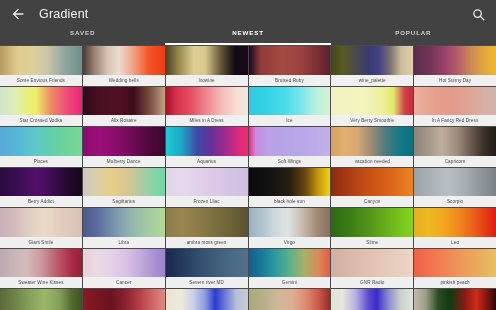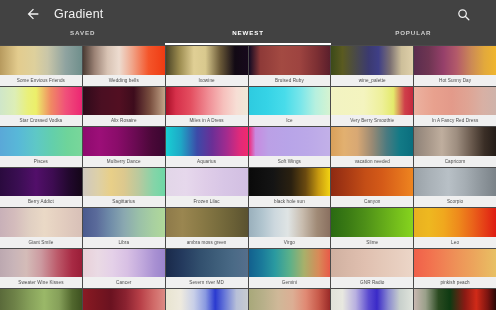--- a/index.html
+++ b/index.html
@@ -9,21 +9,21 @@
     background:#4a4a4a;
     font-family:"Liberation Sans", sans-serif;
   }
 
   
   #appbar{
     height:28px;
     background:#424242;
     display:flex;
     align-items:center;
-    padding:0 24px;
+    padding:0 9px;
     position:relative;
   }
   #back-icon{
     width:18px;height:18px;
     display:flex;align-items:center;justify-content:center;
     cursor:pointer;flex:0 0 auto;
   }
   #back-icon svg{display:block;}
   #app-title{
     color:#f2f2f2;

